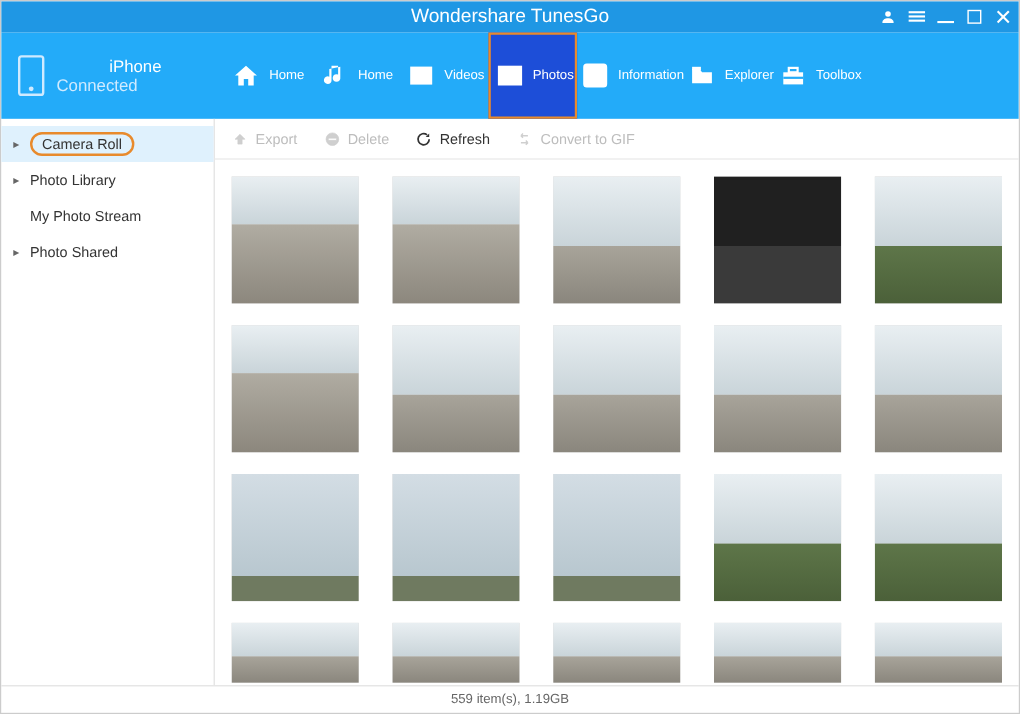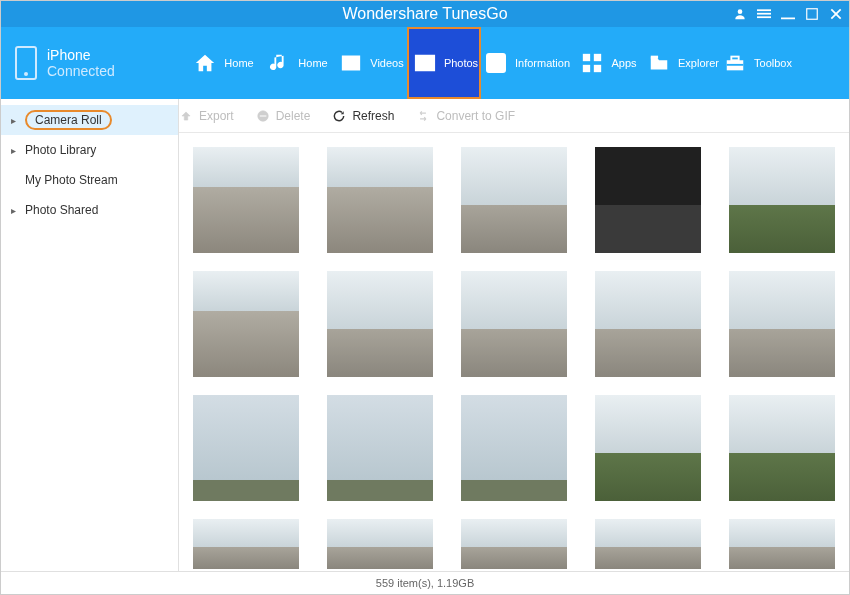--- a/index.html
+++ b/index.html
@@ -8,40 +8,40 @@
 
 .titlebar { height: 26px; background: #1f97e4; color: #fff; display: flex; align-items: center; justify-content: center; position: relative; font-size: 16px; }
 .window-controls { position: absolute; right: 6px; top: 0; height: 26px; display: flex; align-items: center; gap: 10px; }
 .window-controls span, .window-controls svg { width: 14px; height: 14px; color: #fff; cursor: pointer; display:flex; align-items:center; justify-content:center; }
 
 
 .header { height: 72px; background: #23abf9; color: #fff; display: flex; align-items: stretch; }
 .device { width: 184px; display: flex; align-items: center; gap: 10px; padding-left: 14px; }
 .device .phone-icon { width: 22px; height: 34px; border: 2px solid #cfeaff; border-radius: 3px; position: relative; }
 .device .phone-icon::after { content:""; position:absolute; bottom:2px; left:50%; transform:translateX(-50%); width:4px; height:4px; border-radius:50%; background:#cfeaff; }
-.device-text .name { font-size: 14px; font-weight: 500; }
+.device-text .name { font-size: 14px; font-weight: 500; margin-left: 44px; }
 .device-text .status { font-size: 14px; color: #cfeaff; }
 .tabs { flex: 1; display: flex; align-items: stretch; }
 .tab { flex: 0 0 74px; display: flex; flex-direction: row; align-items: center; justify-content: center; gap: 4px; font-size: 11px; cursor: pointer; position: relative; }
 .tab.selected { background: #1d4ed8; box-shadow: inset 0 0 0 2px #e88a2c; }
 .tab .ticon { width: 30px; height: 26px; display:flex; align-items:center; justify-content:center; }
 .tab svg { fill: #fff; }
 
 
 .body { display: flex; height: calc(100% - 26px - 72px - 22px); border-bottom: 1px solid #e0e0e0; }
 .sidebar { width: 184px; border-right: 1px solid #e0e0e0; padding-top: 6px; font-size: 12px; color:#333; }
 .sb-item { display: flex; align-items: center; gap: 6px; height: 30px; padding-left: 10px; cursor: pointer; }
 .sb-item.selected { background: #dff1fd; }
 .sb-item .chev { width: 8px; color: #666; font-size:10px; display:inline-block; }
 .sb-item .label { display:inline-block; }
 .sb-item.selected .label { border: 2px solid #e88a2c; border-radius: 10px; padding: 1px 8px; }
 .content { flex: 1; display: flex; flex-direction: column; }
 
 
-.toolbar { height: 34px; border-bottom: 1px solid #e8e8e8; display: flex; align-items: center; gap: 22px; font-size: 12px; color: #333; }
+.toolbar { height: 34px; border-bottom: 1px solid #e8e8e8; display: flex; align-items: center; gap: 22px; padding-left: 14px; font-size: 12px; color: #333; }
 .tbtn { display: flex; align-items: center; gap: 6px; cursor: pointer; }
 .tbtn.disabled { color: #bdbdbd; cursor: default; }
 .tbtn svg { width: 14px; height: 14px; }
 .tbtn.disabled svg { fill: #cfcfcf; stroke:#cfcfcf; }
 
 
 .grid { flex: 1; overflow: hidden; padding: 14px 14px 0 14px; }
 .grow { display: flex; gap: 28px; margin-bottom: 18px; }
 .thumb { width: 106px; height: 106px; background: #dcdcdc; position: relative; cursor: pointer; overflow:hidden; }
 .grow.partial .thumb { height: 50px; }
@@ -144,31 +144,20 @@
           <svg viewBox="0 0 24 24" width="24" height="24" fill="none" stroke="#fff" stroke-width="2">
             <rect x="3" y="3" width="18" height="18" rx="2"></rect>
             <circle cx="12" cy="9" r="3" fill="#fff"></circle>
             <path d="M6 20c1-3 3-4 6-4s5 1 6 4" fill="#fff"></path>
           </svg>
         </div>
       <span>Information</span>
     </div>
     <div class="tab">
       <div class="ticon">
-          <svg viewBox="0 0 24 24" width="22" height="22" fill="#fff">
-            <rect x="2" y="2" width="8" height="8"></rect>
-            <rect x="14" y="2" width="8" height="8"></rect>
-            <rect x="2" y="14" width="8" height="8"></rect>
-            <rect x="14" y="14" width="8" height="8"></rect>
-          </svg>
-        </div>
-      <span>Apps</span>
-    </div>
-    <div class="tab">
-      <div class="ticon">
           <svg viewBox="0 0 24 24" width="26" height="22" fill="#fff">
             <path d="M3 6h7l2 3h9v10H3z"></path>
             <rect x="3" y="4" width="8" height="3"></rect>
           </svg>
         </div>
       <span>Explorer</span>
     </div>
     <div class="tab">
       <div class="ticon">
           <svg viewBox="0 0 24 24" width="26" height="22" fill="#fff">

